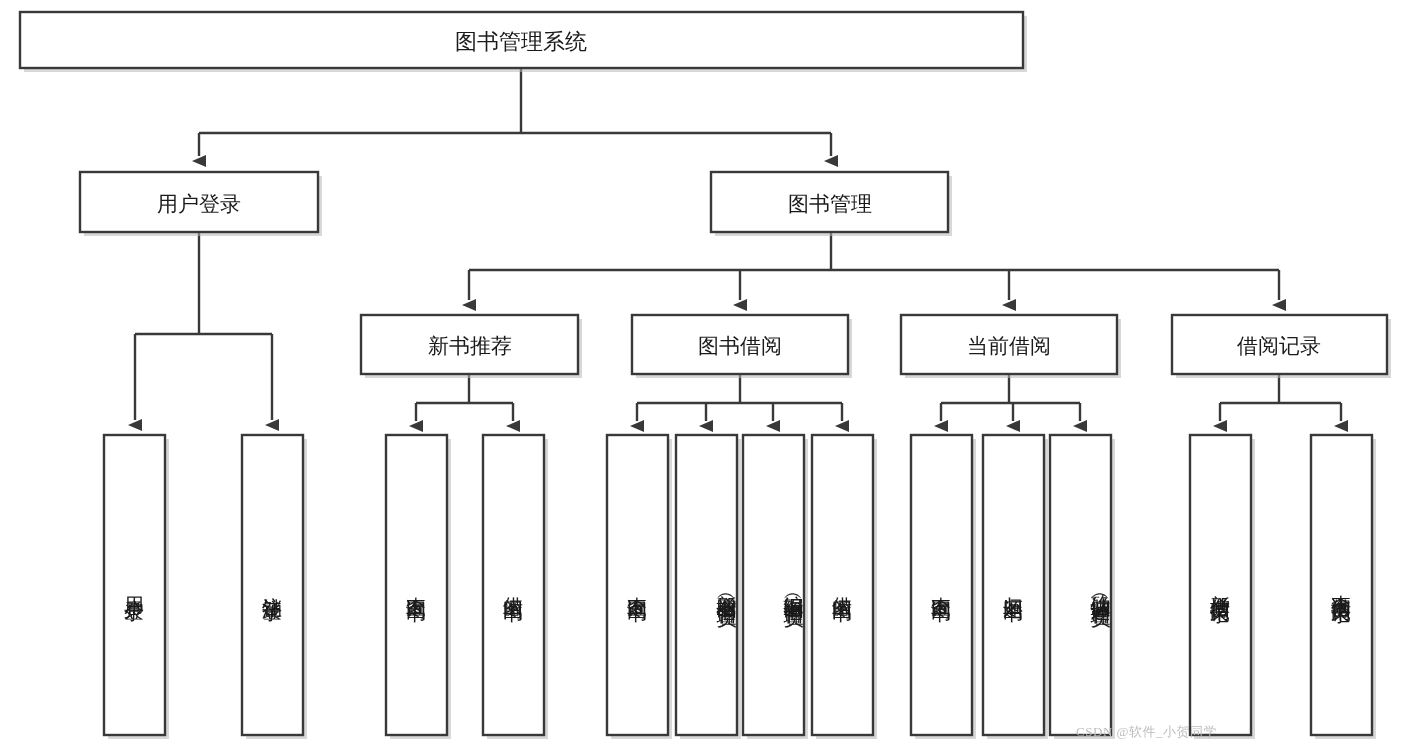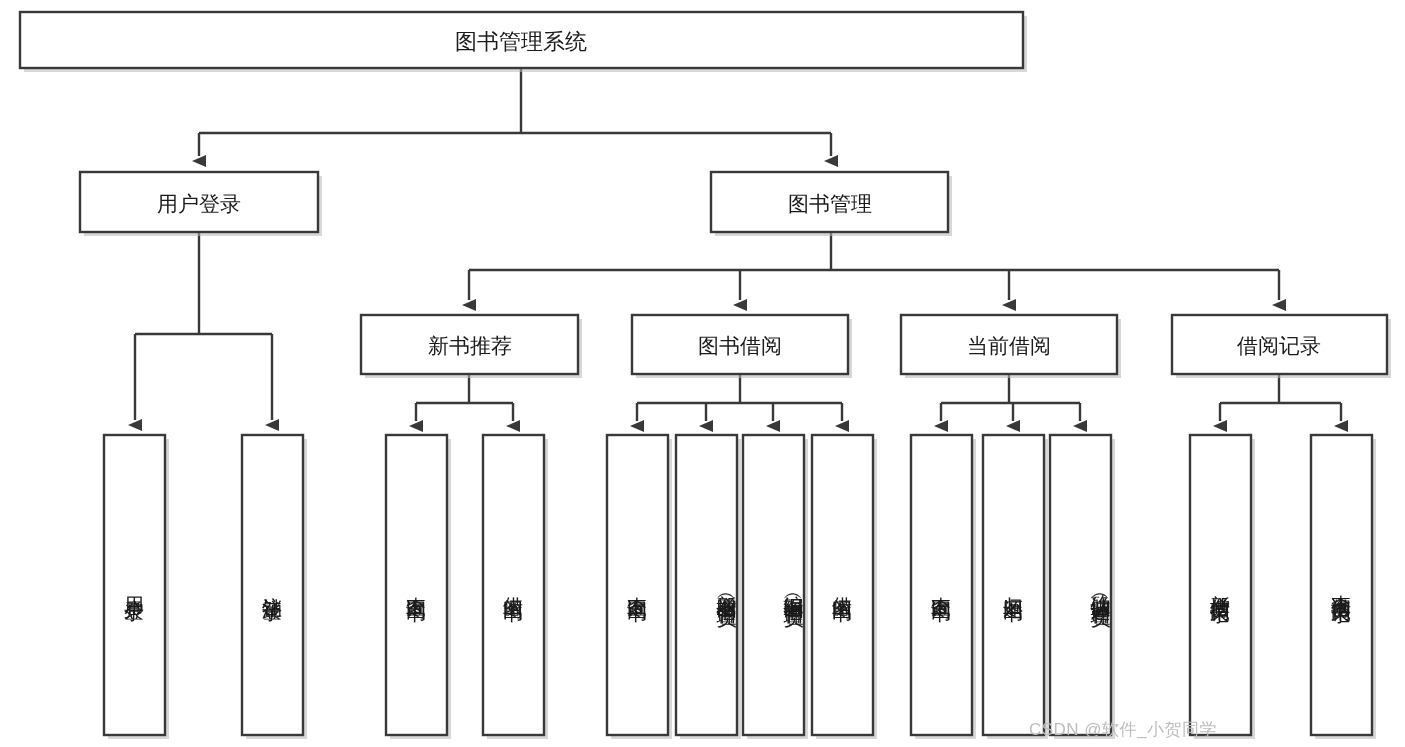--- a/index.html
+++ b/index.html
@@ -70,22 +70,22 @@
     letter-spacing: 2px;
     line-height: 1;
     white-space: nowrap;
     text-align: center;
     pointer-events: none;
   }
   .watermark {
     position: absolute;
     right: 16px;
     bottom: 6px;
-    font-family: Liberation Sans, sans-serif;
-    font-size: 17px;
+    font-family: Liberation Serif, serif;
+    font-size: 13px;
     color: #bdbdbd;
     letter-spacing: 0.5px;
     white-space: nowrap;
   }
 </style>
 </head>
 <body>
 
 <div id="diagram-root">
 

